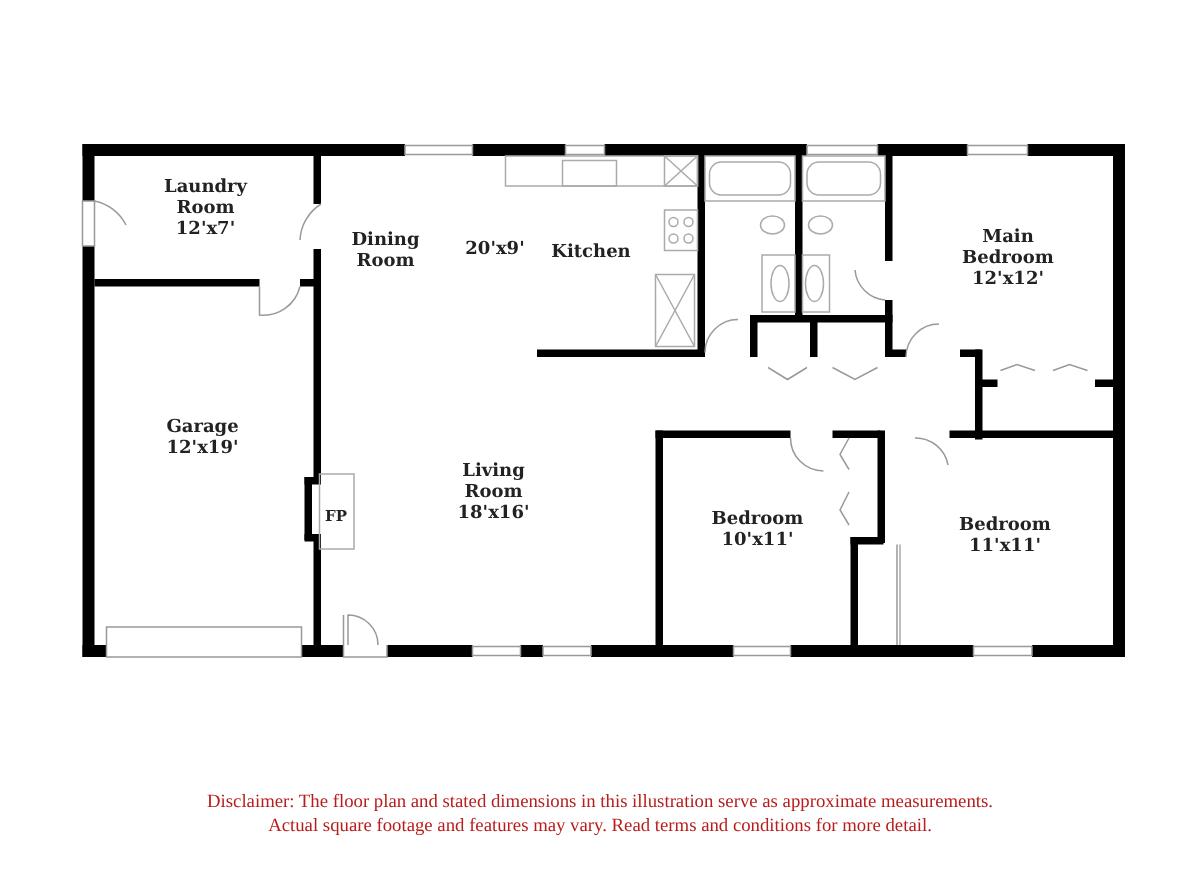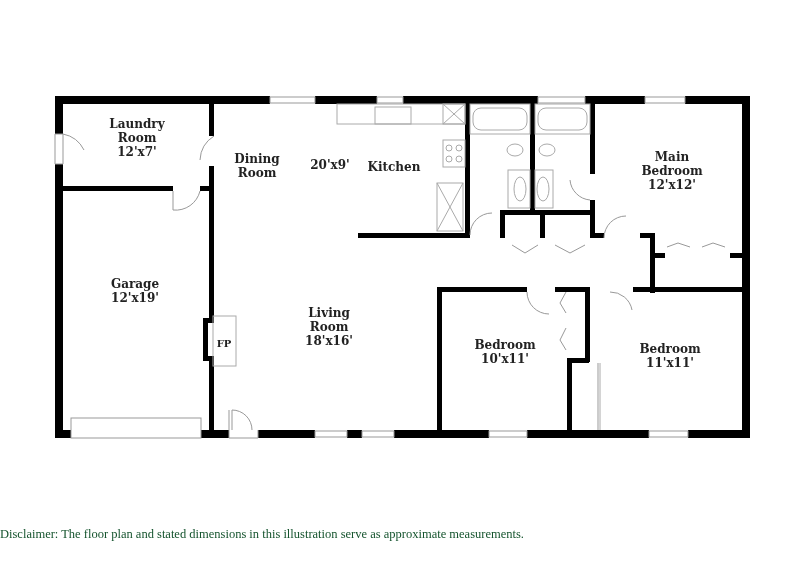--- a/index.html
+++ b/index.html
@@ -1,19 +1,19 @@
 <!DOCTYPE html>
 <html><head>
 <meta charset="utf-8">
 <style>
   html, body { margin: 0; padding: 0; background: #ffffff; }
   body { width: 800px; height: 582px; position: relative; overflow: hidden; font-family: "DejaVu Serif", serif; }
   svg.plan { position: absolute; left: 0; top: 0; }
   .label { font-family: "DejaVu Serif", serif; font-weight: bold; font-size: 12px; fill: #222; text-anchor: middle; }
-  .disclaimer { position: absolute; left: 0; width: 800px; top: 526px; text-align: left; font-family: "Liberation Serif", serif; font-size: 12.5px; color: #14532d; line-height: 16px; }
+  .disclaimer { position: absolute; left: 0; width: 800px; top: 526px; text-align: center; font-family: "Liberation Serif", serif; font-size: 12.5px; color: #b91c1c; line-height: 16px; }
 </style>
 </head>
 <body>
 
 <svg class="plan" width="800" height="582" viewBox="0 0 800 582">
   <g fill="#000">
 
     <rect x="55" y="96" width="215" height="8"></rect>
     <rect x="315" y="96" width="62" height="8"></rect>
     <rect x="403" y="96" width="135" height="8"></rect>
@@ -159,13 +159,14 @@
     <text class="label" x="505" y="349"><tspan>Bedroom</tspan></text>
     <text class="label" x="505" y="363"><tspan>10'x11'</tspan></text>
 
     <text class="label" x="670" y="353"><tspan>Bedroom</tspan></text>
     <text class="label" x="670" y="367"><tspan>11'x11'</tspan></text>
   </g>
 </svg>
 
 <div class="disclaimer">
   <div>Disclaimer: The floor plan and stated dimensions in this illustration serve as approximate measurements.</div>
+  <div>Actual square footage and features may vary. Read terms and conditions for more detail.</div>
 </div>
 
 </body></html>

